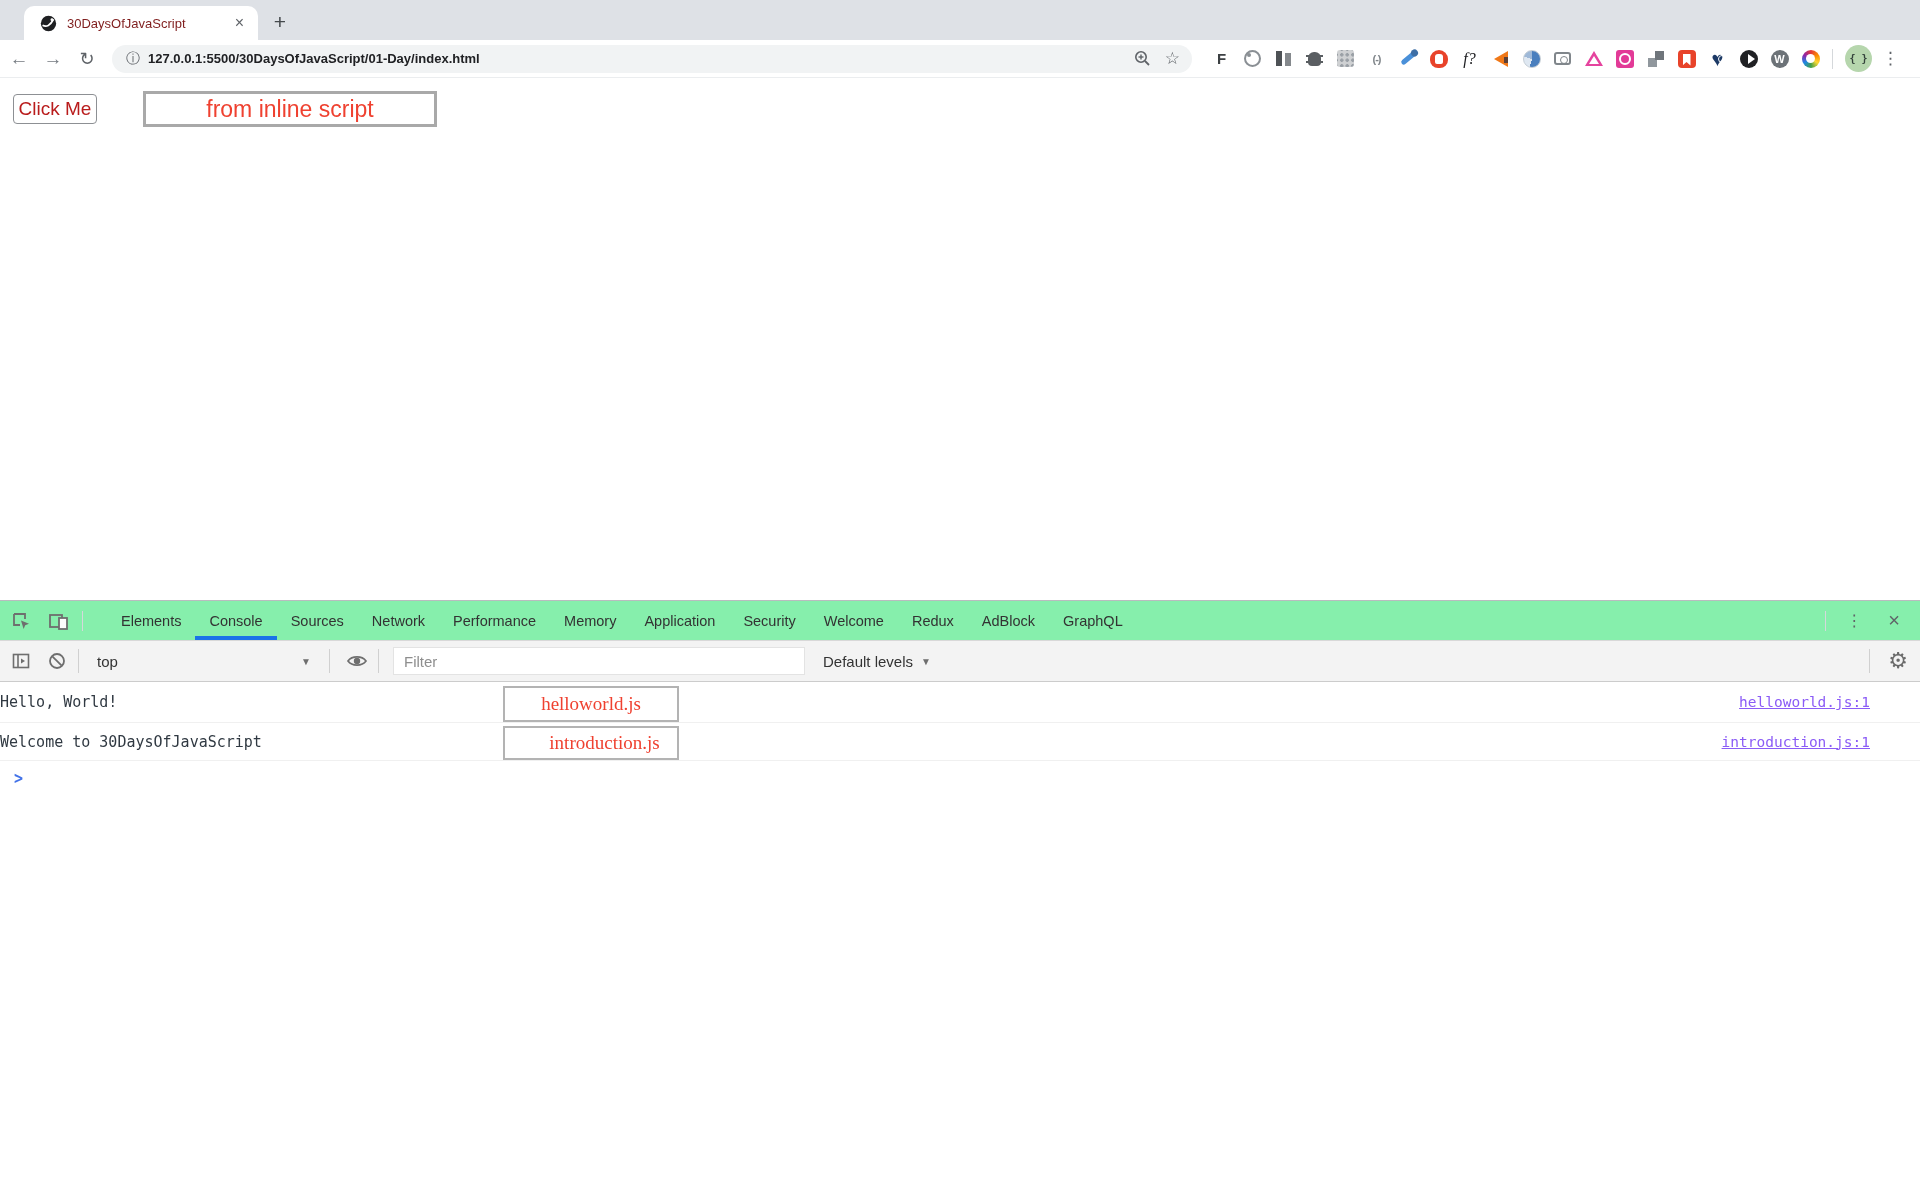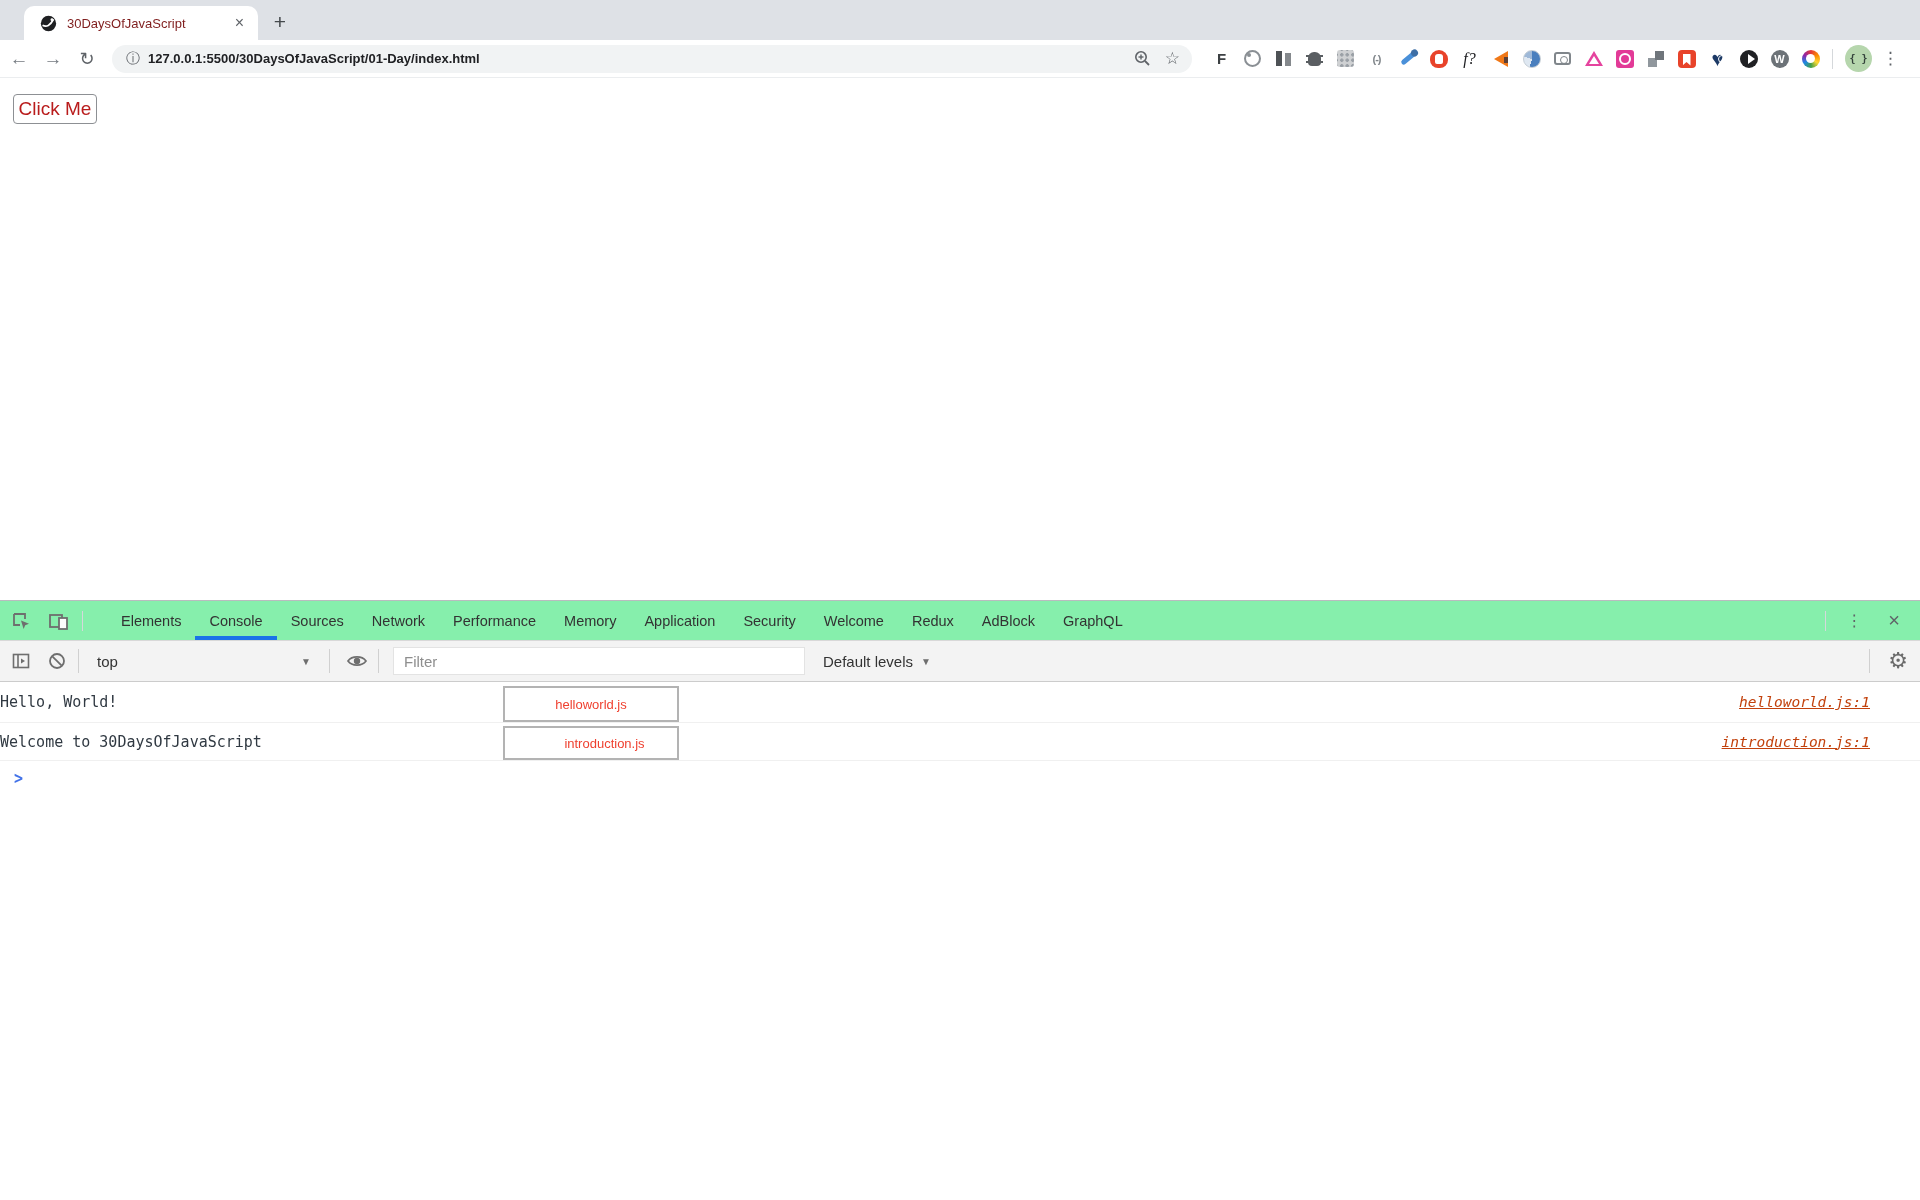--- a/index.html
+++ b/index.html
@@ -116,23 +116,23 @@
   .levels-label { font-size:15px; color:#333; }
   .tb-spacer { flex:1; }
   .gear { font-size:22px; color:#6a6a6a; padding:0 12px; line-height:1; }
 
   .console-area { background:#fff; font-family:"DejaVu Sans Mono", monospace; }
   .c-row { position:relative; display:flex; align-items:center; border-bottom:1px solid #f0f0f0; }
   .c-row1 { height:41px; } .c-row2 { height:38px; }
   .c-msg { font-size:15px; color:#303942; }
   .c-note { position:absolute; left:503px; width:176px; border:2.5px solid #b3b3b3; background:#fff;
     display:flex; align-items:center; justify-content:center;
-    font-family:Liberation Sans, sans-serif; font-size:13px; color:#ef4130; }
+    font-family:Liberation Serif, serif; font-size:19px; color:#ef4130; }
   .c-note1 { top:4px; height:36px; } .c-note2 { top:3px; height:34px;padding-left:27px; }
-  .c-link { margin-left:auto; margin-right:50px; font-size:14.5px; color:#c2410c; text-decoration:underline;font-style:italic; }
+  .c-link { margin-left:auto; margin-right:50px; font-size:14.5px; color:#8b5cf6; text-decoration:underline; }
   .c-prompt { height:34px; display:flex; align-items:center; }
   .c-prompt span { color:#4272e8; font-size:15px; font-weight:bold; margin-left:14px; transform:scaleY(1.15); }
 
   svg { display:block; }
 </style>
 </head>
 <body>
 
 <div class="tabstrip">
   <div class="tab">
@@ -227,20 +227,21 @@
       </div>
   </div>
 
   <div class="vsep"></div>
   <div class="avatar">{ }</div>
   <div class="kebab">⋮</div>
 </div>
 
 <div class="page">
   <button class="clickme">Click Me</button>
+  <div class="inline-note">from inline script</div>
 </div>
 
 <div class="devtools">
 
   <div class="dt-tabs">
     <div class="dt-icon">
       <svg width="20" height="20" viewBox="0 0 20 20">
         <path d="M3 3 h11 v5" stroke="#6e6e6e" stroke-width="1.8" fill="none"></path>
         <path d="M3 3 v11 h6" stroke="#6e6e6e" stroke-width="1.8" fill="none"></path>
         <path d="M10 9.5 L18 12.8 L14.2 14.2 L12.6 18 Z" fill="#6e6e6e"></path>

